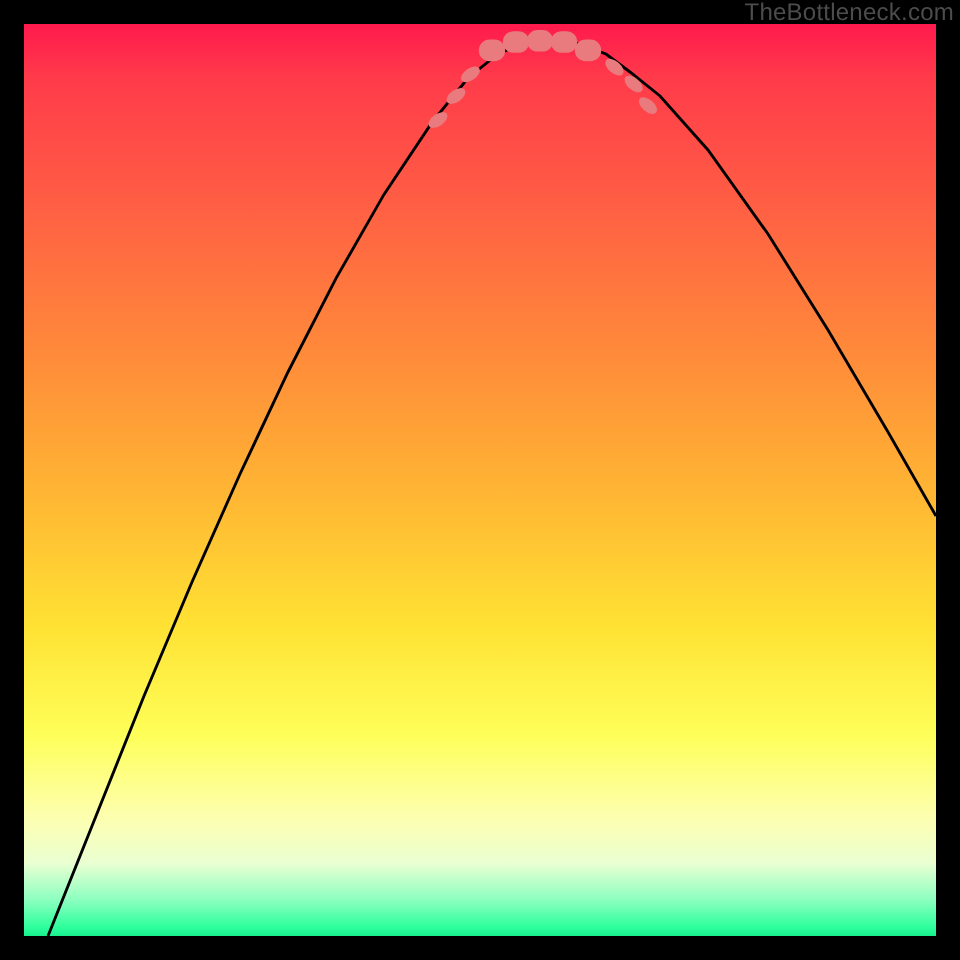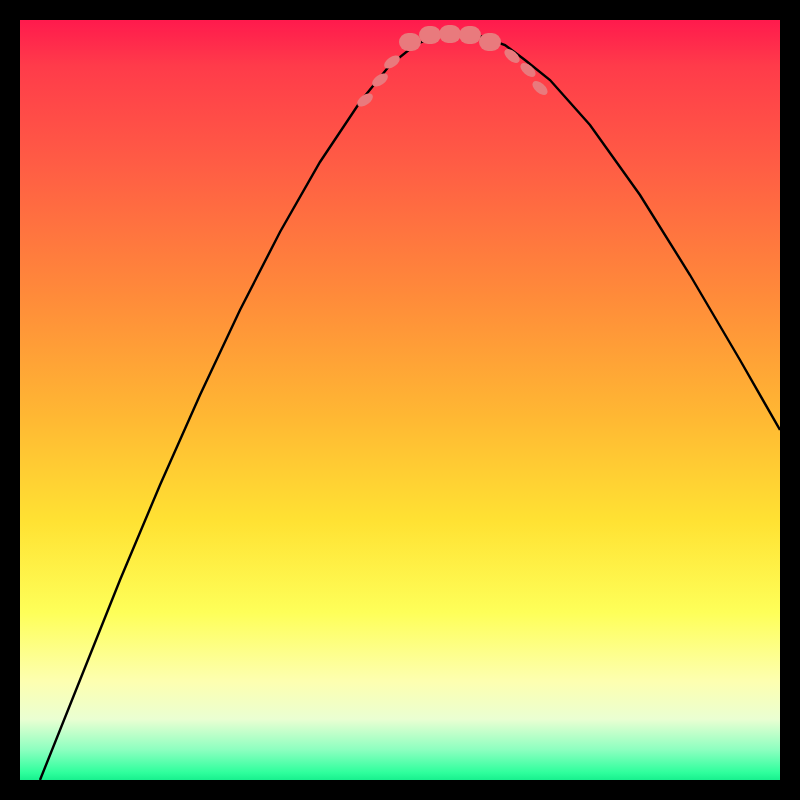--- a/index.html
+++ b/index.html
@@ -58,20 +58,21 @@
     font-size: 20px;
     font-weight: 500;
     letter-spacing: 0.2px;
     user-select: none;
   }
 </style>
 </head>
 <body>
 
 <div class="frame">
+  <div class="watermark">TheBottleneck.com</div>
 
   <div class="plot-area">
     <div class="gradient-bg"></div>
 
     <svg class="curve-layer" viewBox="0 0 760 760">
 
       <path fill="none" stroke="#000" stroke-width="2.4" d="M20 760 L60 660 L100 560 L140 465 L180 375 L220 290 L260 212 L300 142 L340 82 L370 45 L395 25 L415 16 L435 14 L460 16 L485 25 L505 40 L530 60 L570 105 L620 175 L670 255 L720 340 L760 410"></path>
 
       <g fill="#e97a7d" stroke="none">
           <rect x="340" y="71" width="10" height="18" rx="9" ry="9" transform="rotate(55 345 80)"></rect>

